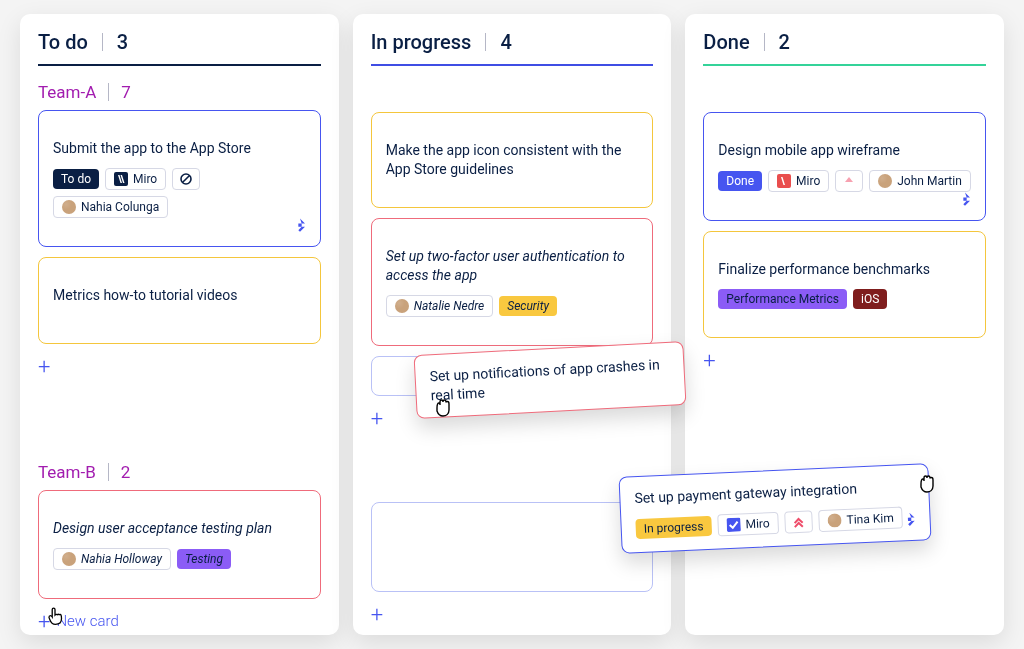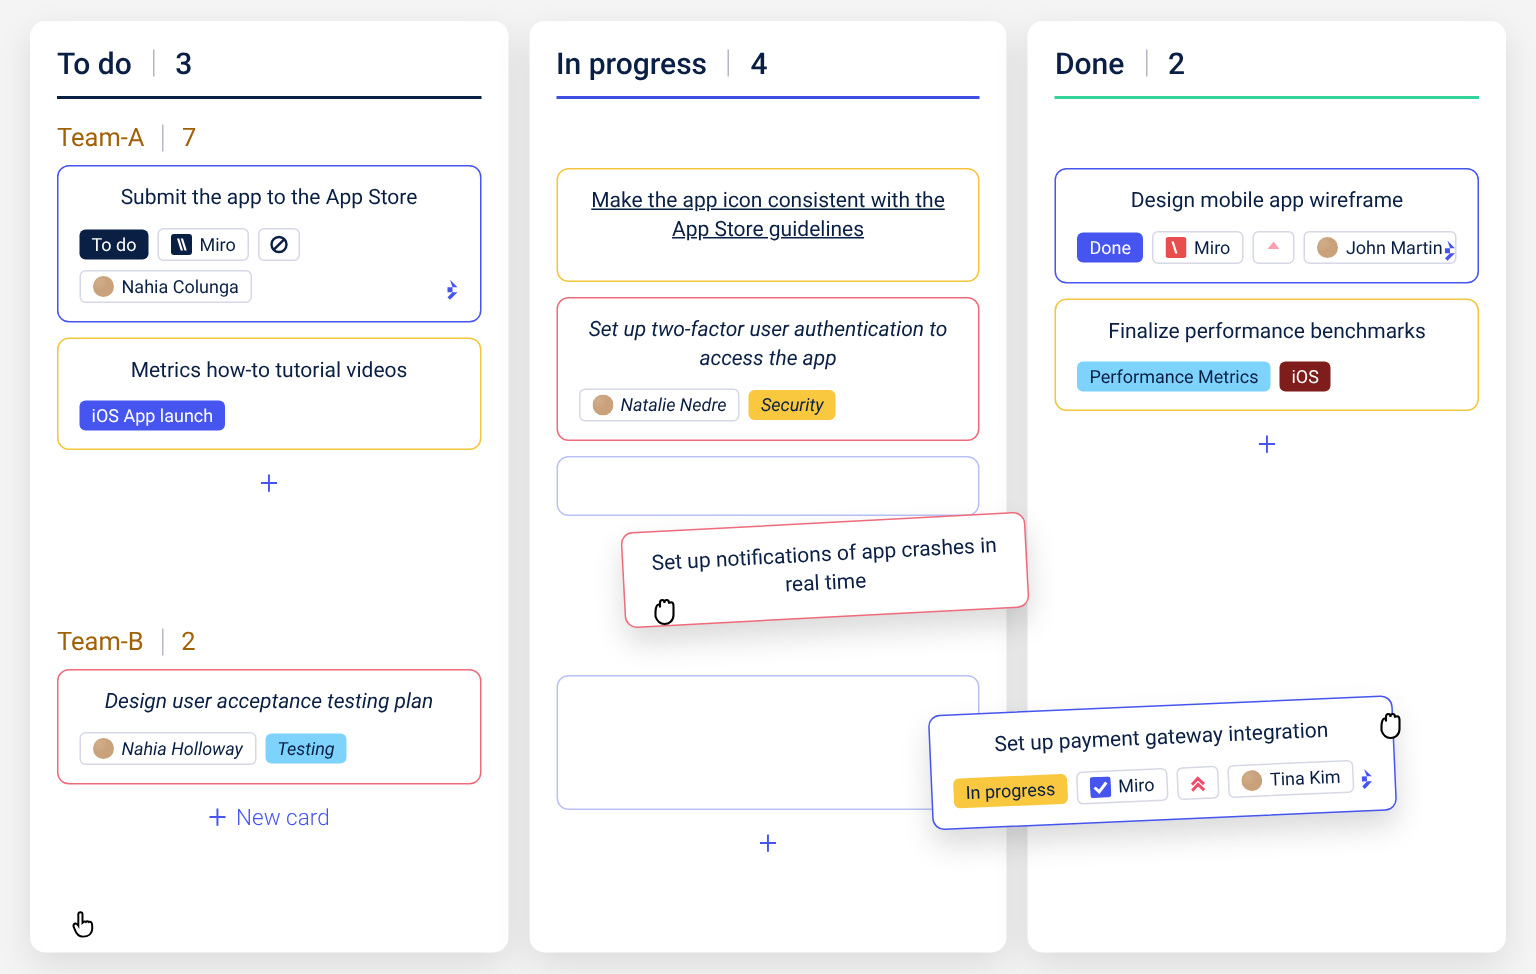--- a/index.html
+++ b/index.html
@@ -11,21 +11,20 @@
     width: 1024px; height: 649px;
     overflow: hidden;
   }
   .board {
     display: flex;
     gap: 14px;
     padding: 14px 20px;
     width: 1024px;
     height: 649px;
     position: relative;
-    text-align: center;
   }
   .column {
     flex: 1 1 0;
     background: #ffffff;
     border-radius: 10px;
     box-shadow: 0 8px 24px rgba(0,0,0,0.10);
     padding: 16px 18px 18px 18px;
     position: relative;
     min-height: 620px;
   }
@@ -47,28 +46,28 @@
   .col-divider.todo   { background: #0a1f44; }
   .col-divider.inprog { background: #3f4de4; }
   .col-divider.done   { background: #34d399; }
   .vd { width: 1px; height: 18px; background: #b5b7c6; display: inline-block; margin: 0 2px; }
 
   .swim-header {
     display: flex;
     align-items: center;
     gap: 10px;
     font-size: 17px;
-    color: #a16207;
+    color: #a21caf;
     padding: 2px 0 8px 0;
   }
 
   .card {
     border-radius: 8px;
     background: #ffffff;
-    padding: 12px 14px;
+    padding: 28px 14px;
     margin-bottom: 10px;
     border: 1.5px solid transparent;
     position: relative;
   }
   .card.blue   { border-color: #4655f0; }
   .card.yellow { border-color: #f4c63d; }
   .card.red    { border-color: #ef6b7b; font-style: italic; }
   .card-title {
     font-size: 14px;
     color: #0a1f44;
@@ -81,21 +80,21 @@
     border-radius: 4px;
     padding: 3px 8px;
     display: inline-flex;
     align-items: center;
     gap: 5px;
     white-space: nowrap;
   }
   .chip.dark     { background: #0a1f44; color: #fff; }
   .chip.white    { background: #ffffff; color: #0a1f44; border: 1px solid #d6d8e5; }
   .chip.blue     { background: #4655f0; color: #ffffff; }
-  .chip.pink     { background: #7dd3fc; color: #0a1f44; }
+  .chip.pink     { background: #8b5cf6; color: #0a1f44; }
   .chip.yellowbg { background: #f9c83f; color: #0a1f44; }
   .chip.navy     { background: #7f1d1d; color: #ffffff; }
 
   .avatar {
     width: 14px; height: 14px;
     border-radius: 50%;
     display: inline-block;
     background: #c9a27b;
     background-image: radial-gradient(circle at 30% 30%, #fff2 0%, transparent 40%);
   }
@@ -190,23 +189,20 @@
       <span class="jira-icon">
         <svg width="20" height="20" viewBox="0 0 24 24">
             <path d="M12 3 L18 9 L14 9 L14 13 L18 13 L12 19 L10 17 L14 13 L10 13 L10 9 L14 9 Z" fill="#4655f0"></path>
           </svg>
       </span>
     </div>
 
     
     <div class="card yellow">
       <div class="card-title">Metrics how-to tutorial videos</div>
-      <div class="chip-row">
-        <span class="chip blue">iOS App launch</span>
-      </div>
     </div>
 
     <div class="plus">+</div>
 
     <div style="height: 80px;"></div>
 
     
     <div class="swim-header">
       <span>Team-B</span>
       <span class="vd"></span>
@@ -234,21 +230,21 @@
     <div class="col-header">
       <span>In progress</span>
       <span class="vd"></span>
       <span class="count">4</span>
     </div>
     <div class="col-divider inprog"></div>
 
     <div style="height: 32px;"></div>
 
     <div class="card yellow">
-      <div class="card-title" style="margin-bottom:12px;text-decoration:underline;">Make the app icon consistent with the App Store guidelines</div>
+      <div class="card-title" style="margin-bottom:0;">Make the app icon consistent with the App Store guidelines</div>
     </div>
 
     <div class="card red">
       <div class="card-title">Set up two-factor user authentication to access the app</div>
       <div class="chip-row">
         <span class="chip white">
           <span class="avatar"></span>
           <span>Natalie Nedre</span>
         </span>
         <span class="chip yellowbg">Security</span>

